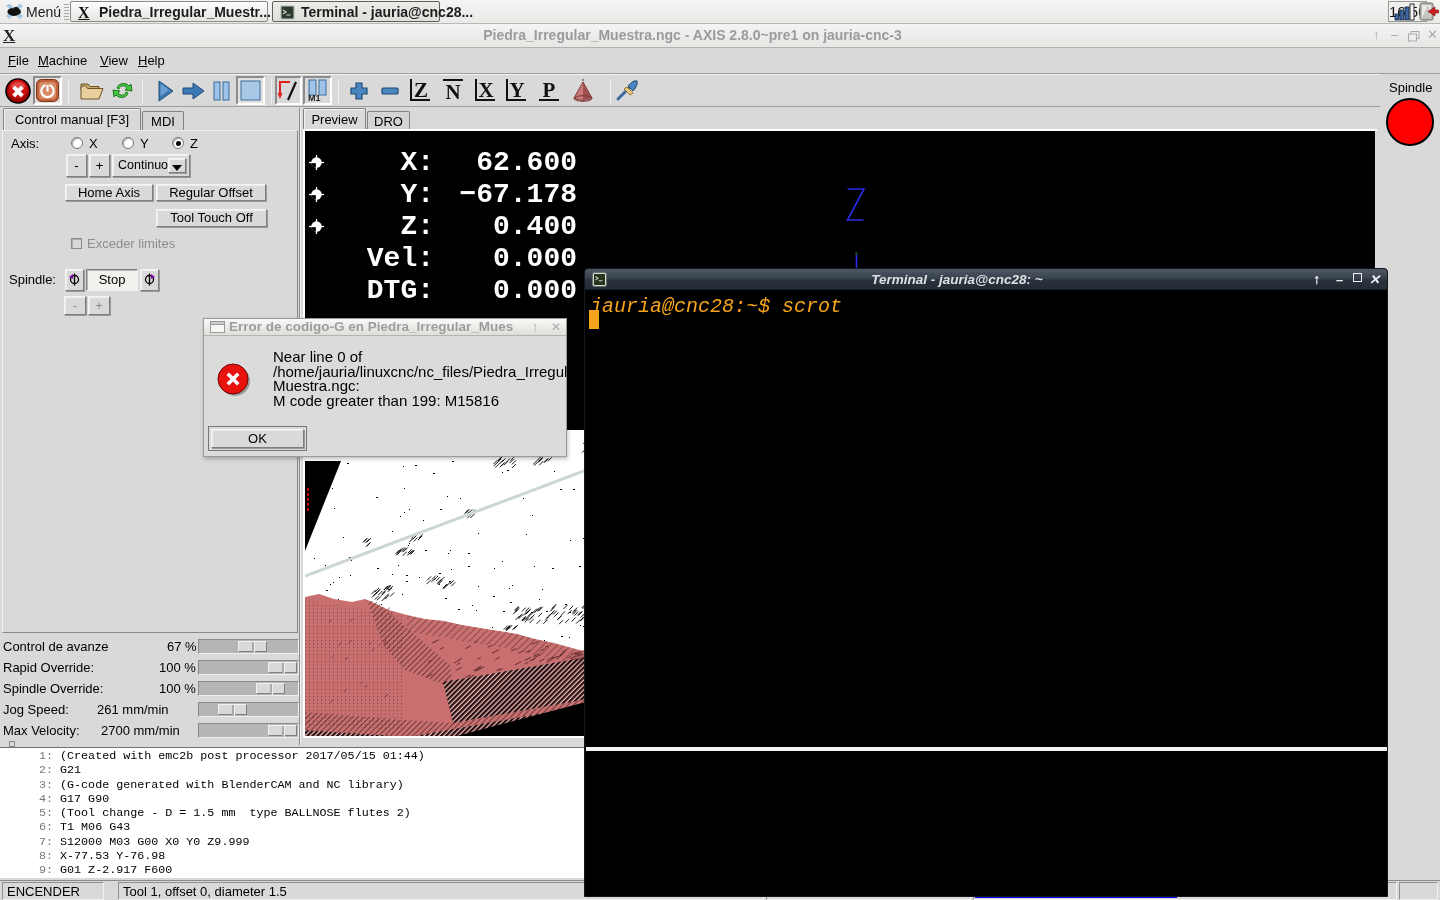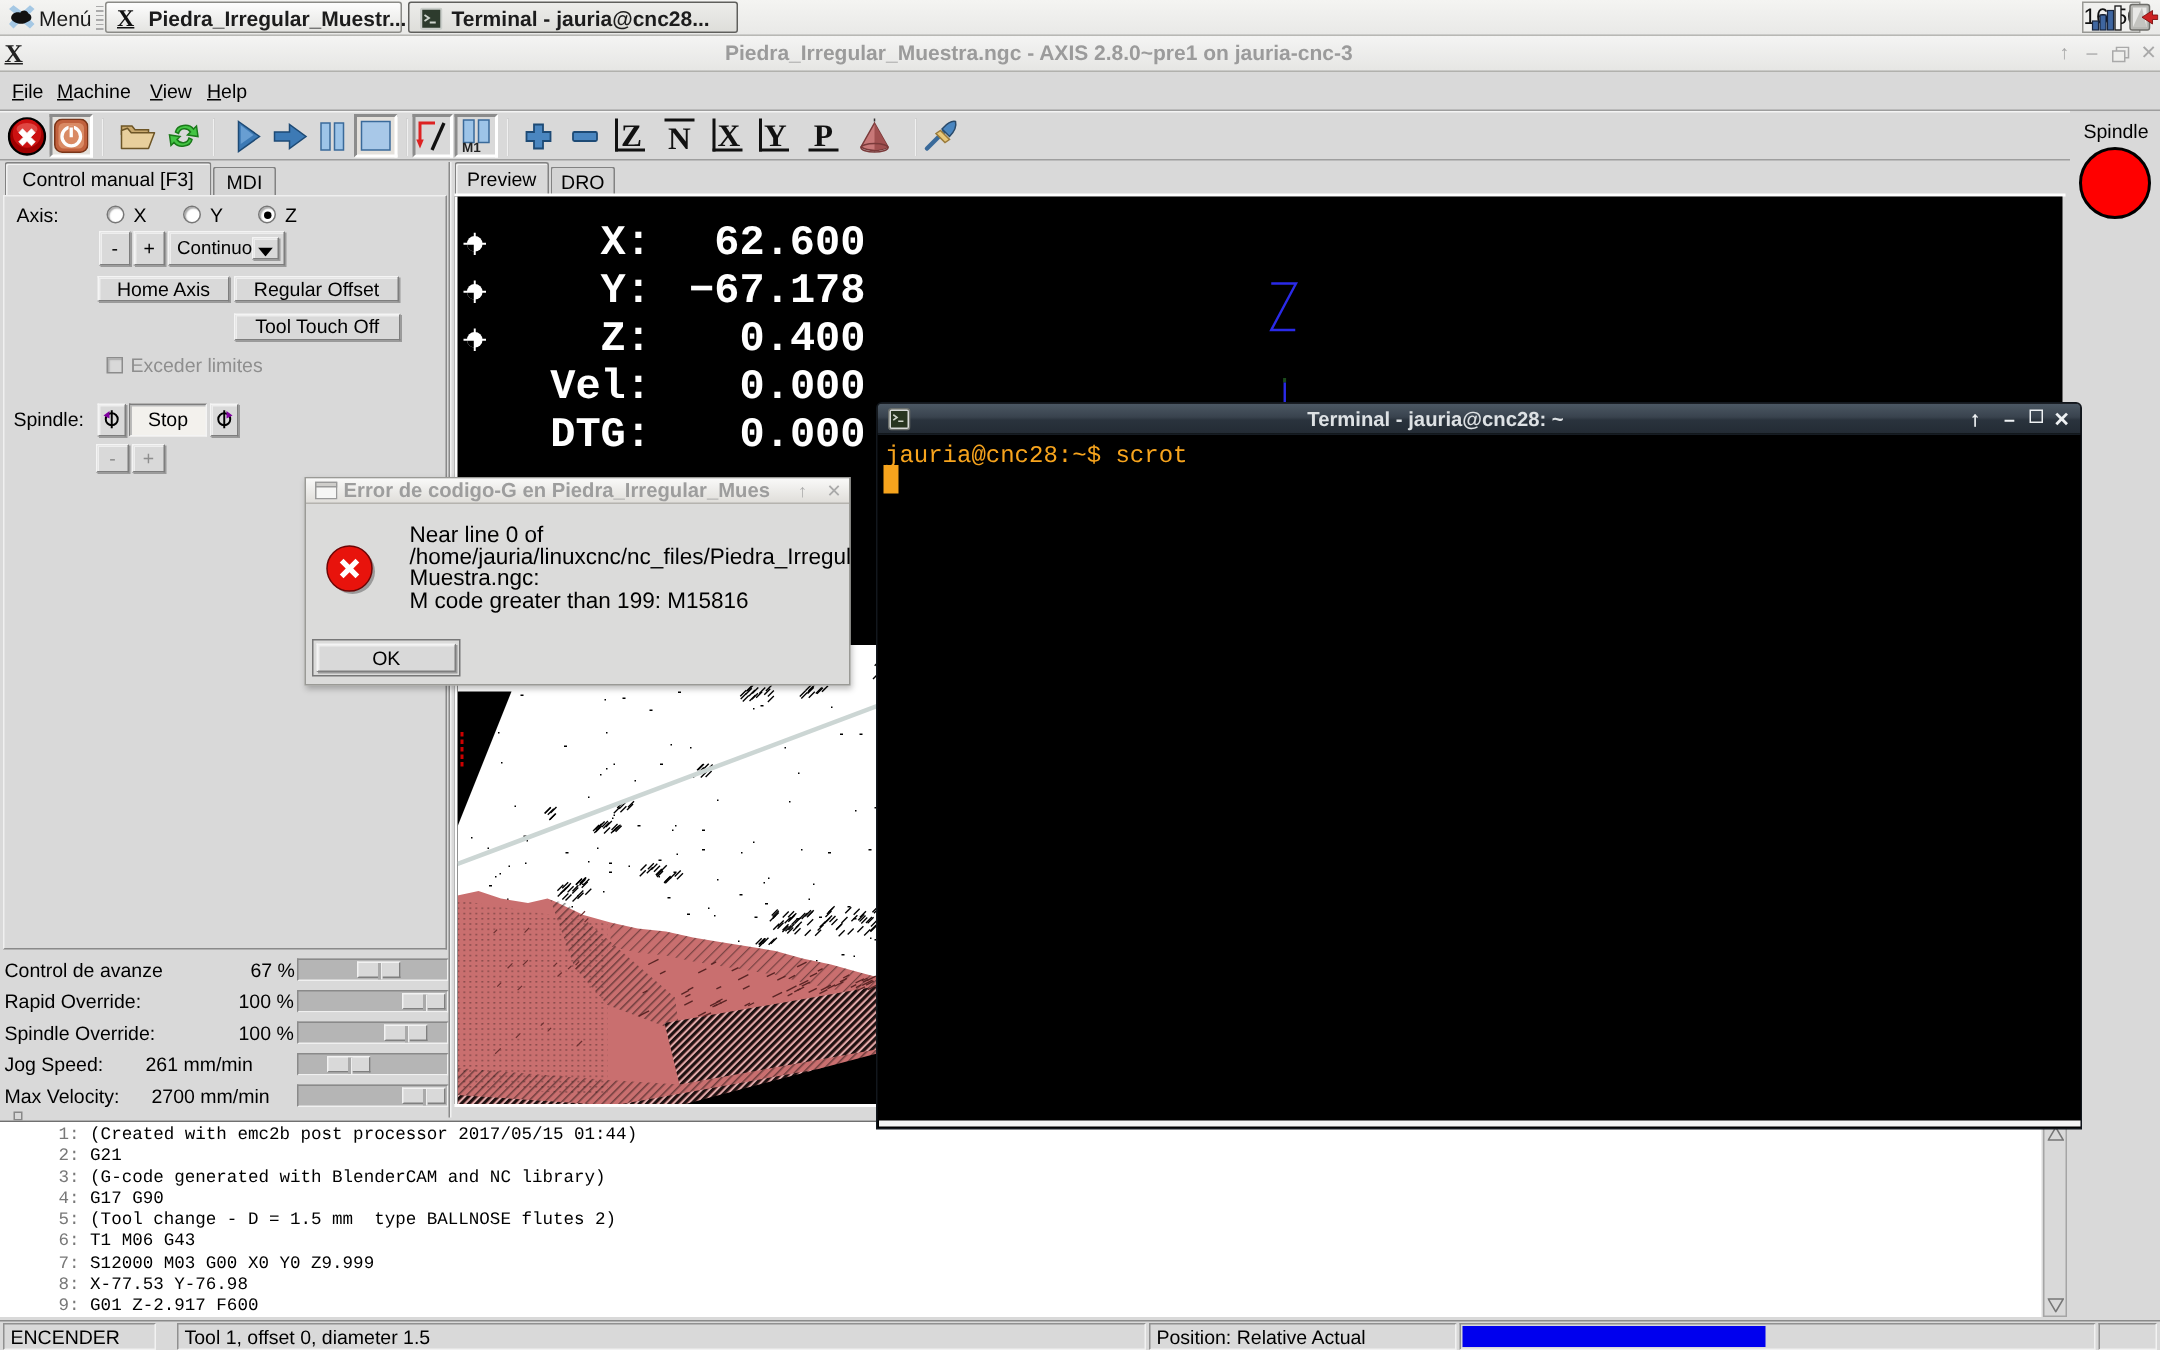--- a/index.html
+++ b/index.html
@@ -52,42 +52,42 @@
 
 #statusbar { position:absolute; left:0; top:880px; width:1440px; height:20px; background:#d9d9d9; border-top:1px solid #8a8a8a; }
 .stseg { position:absolute; top:1px; height:18px; border:1px solid; border-color:#909090 #f2f2f2 #f2f2f2 #909090; font-size:13px; color:#000; padding:1px 4px; white-space:nowrap; }
 
 
 #dialog { position:absolute; left:203px; top:318px; width:364px; height:139px; background:#dbdbda; border:1px solid #9a9a96; box-shadow:1px 2px 4px rgba(0,0,0,.25); }
 #dlg-title { position:absolute; left:0; top:0; width:100%; height:17px; background:linear-gradient(#f9f9f8,#e0deda); border-bottom:1px solid #b5b3ae; }
 #dlg-title .t { position:absolute; left:25px; top:0px; font-size:13.5px; font-weight:bold; color:#9d9d9d; white-space:nowrap; }
 
 
-#term { position:absolute; left:584px; top:268px; width:804px; height:485px; background:#000; border:1px solid #12171d; border-radius:4px 4px 0 0; }
+#term { position:absolute; left:584px; top:268px; width:804px; height:629px; background:#000; border:1px solid #12171d; border-radius:4px 4px 0 0;font-style:italic; }
 #term-title { position:absolute; left:0; top:0; width:100%; height:21px; border-radius:3px 3px 0 0; background:linear-gradient(#4c5864 0%,#39434e 45%,#2a333d 55%,#232b34 100%); border-bottom:1px solid #161c23; }
 #term-title .t { position:absolute; left:0; right:58px; top:3px; text-align:center; font-size:13.5px; font-weight:bold; color:#dde1e4; }
-#term-body { position:absolute; left:1px; top:21px; width:801px; height:457px; background:#000; font-family:"Liberation Mono",monospace; font-size:16px; color:#f7a41d; }
+#term-body { position:absolute; left:1px; top:21px; width:801px; height:457px; background:#000; font-family:"Liberation Mono",monospace; font-size:20px; color:#f7a41d; }
 #term-strip { position:absolute; left:1px; top:478px; width:801px; height:4px; background:#f4f4f4; }
 </style>
 </head>
 <body>
 <div id="screen">
 
   <div id="panel">
     <svg class="abs" style="left:5px;top:3px" width="19" height="17" viewBox="0 0 19 17">
       <path d="M1 3 L6 7 L1 13 L4 16 L9 11 L15 16 L18 13 L13 8 L18 3 L15 0.5 L10 5 L4 0.5 Z" fill="#a5c8e4"></path>
       <path d="M2.5 9.5 C2 6.5 5.5 4.5 8.5 5.5 C9.5 3.5 13 3.5 14 6 C16.5 7 16.5 10 14.5 11 L11.5 12.5 C8.5 13.5 4 12.5 2.5 9.5 Z" fill="#111"></path>
     </svg>
     <span class="menu-txt">Menú</span>
     <div class="grip" style="left:64px"></div>
     <div class="taskbtn" style="left:70px;width:198px;">
       <span style="position:absolute;left:7px;top:2px;font-family:'Liberation Serif',serif;font-weight:bold;font-size:16px;color:#111;text-decoration:underline">X</span>
       <span class="t">Piedra_Irregular_Muestr...</span>
     </div>
-    <div class="taskbtn" style="left:272px;width:220px;border-color:#5f5f5c;background:linear-gradient(#ececea,#dededa);">
+    <div class="taskbtn" style="left:272px;width:168px;border-color:#5f5f5c;background:linear-gradient(#ececea,#dededa);">
       <svg class="abs" style="left:7px;top:3px" width="15" height="15" viewBox="0 0 15 15">
           <rect x="0" y="0" width="15" height="15" rx="2" fill="#c9cdc9"></rect>
           <rect x="1.5" y="1.5" width="12" height="12" fill="#2d3b2d"></rect>
           <path d="M3 5 l3 2 -3 2 M6.5 10 h4" stroke="#cfd6cf" stroke-width="1.2" fill="none"></path>
         </svg>
       <span class="t">Terminal - jauria@cnc28...</span>
     </div>
     <div id="clock">16:50</div>
     <svg class="abs" style="left:1394px;top:2px" width="22" height="20" viewBox="0 0 22 20">
       <rect x="1" y="12" width="4" height="6" fill="#3f66a0" stroke="#16233c" stroke-width="0.8"></rect>

